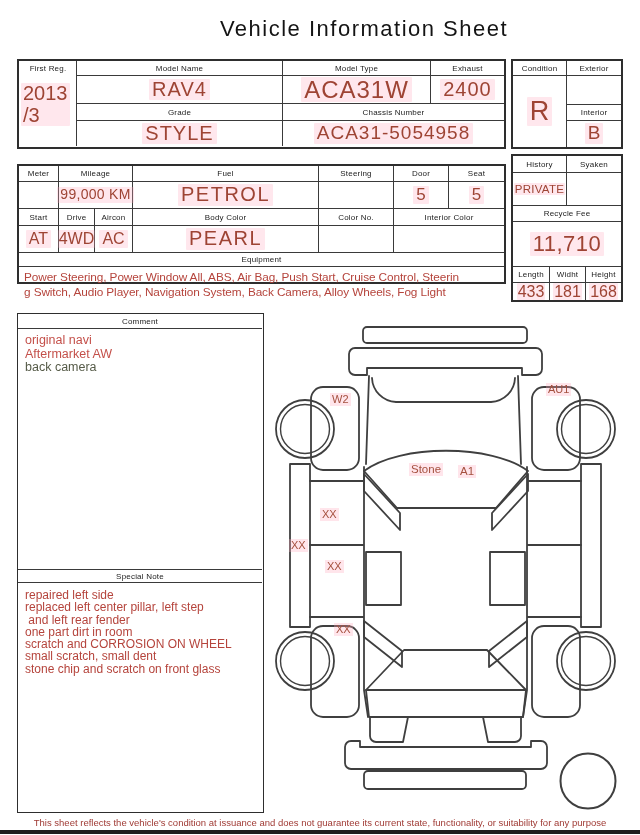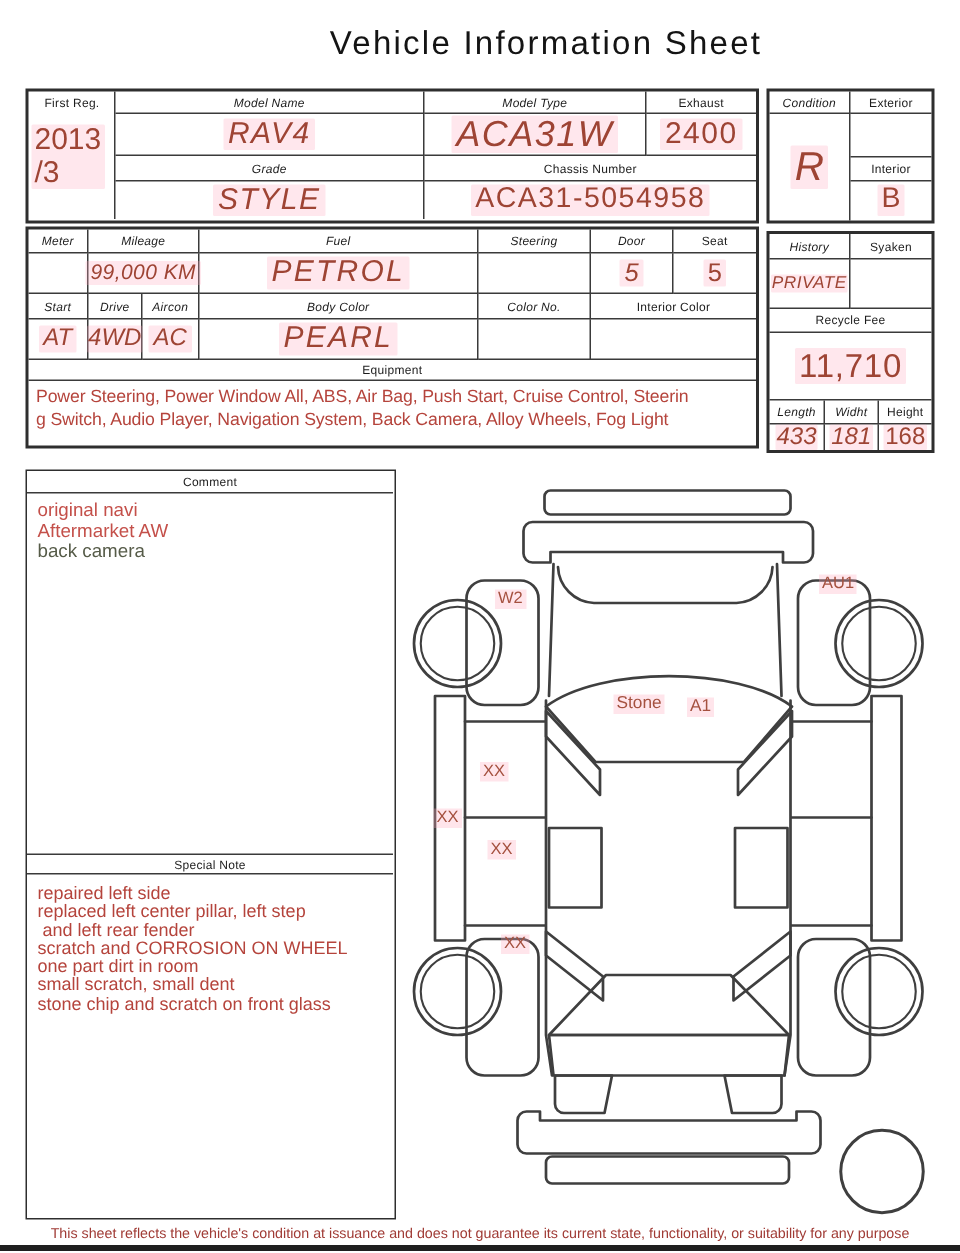--- a/index.html
+++ b/index.html
@@ -3,21 +3,21 @@
 <meta charset="utf-8">
 <style>
   html,body{margin:0;padding:0;background:#fff;}
   .page{position:relative;width:640px;height:835px;background:#ffffff;overflow:hidden;
         font-family:"Liberation Sans","DejaVu Sans",sans-serif;color:#1c1c1c;}
   .abs{position:absolute;box-sizing:border-box;}
   .tbl{position:absolute;box-sizing:border-box;border:2px solid #2e2e2e;background:#fff;}
   .cell{position:absolute;box-sizing:border-box;display:flex;align-items:center;justify-content:center;}
   .lbl{font-size:8px;color:#1c1c1c;letter-spacing:.2px;white-space:nowrap;}
   .val{color:#9e4434;white-space:nowrap;}
-  .br{border-right:1px solid #3a3a3a;font-style:italic;}
+  .br{border-right:1px solid #3a3a3a;}
   .bb{border-bottom:1px solid #3a3a3a;}
   .bt{border-top:1px solid #3a3a3a;}
   .pink{background:rgba(255,170,190,.28);padding:0 3px;border-radius:1px;line-height:1.08;}
   .title{position:absolute;top:16px;left:0;width:640px;text-align:center;font-size:22px;
          letter-spacing:1.5px;color:#141414;padding-left:44px;}
   .freeline{position:absolute;white-space:pre;}
   .marker{position:absolute;font-size:11px;color:#a5513f;background:rgba(255,170,190,.30);
           padding:0 2px;line-height:13px;white-space:nowrap;}
   .footer{position:absolute;top:817px;left:0;width:640px;text-align:center;font-size:9.5px;
           color:#a03b35;}
@@ -74,21 +74,21 @@
     <div class="cell val br" style="left:0;top:15px;width:54px;height:71px;font-size:27px">
         <span class="pink">R</span>
       </div>
     <div class="cell val bb" style="left:54px;top:15px;width:54px;height:29px;font-size:16px"></div>
     <div class="cell lbl bb" style="left:54px;top:44px;width:54px;height:16px">Interior</div>
     <div class="cell val" style="left:54px;top:60px;width:54px;height:25px;font-size:19px">
         <span class="pink">B</span>
       </div>
   </div>
 
-  <div class="tbl" style="left:17px;top:151px;width:489px;height:148px">
+  <div class="tbl" style="left:17px;top:164px;width:489px;height:120px">
 
     <div class="cell lbl bb br" style="left:0;top:0;width:40px;height:16px">Meter</div>
     <div class="cell lbl bb br" style="left:40px;top:0;width:74px;height:16px">Mileage</div>
     <div class="cell lbl bb br" style="left:114px;top:0;width:186px;height:16px">Fuel</div>
     <div class="cell lbl bb br" style="left:300px;top:0;width:75px;height:16px">Steering</div>
     <div class="cell lbl bb br" style="left:375px;top:0;width:55px;height:16px">Door</div>
     <div class="cell lbl bb" style="left:430px;top:0;width:55px;height:16px">Seat</div>
 
     <div class="cell val bb br" style="left:0;top:16px;width:40px;height:27px"></div>
     <div class="cell val bb br" style="left:40px;top:16px;width:74px;height:27px;font-size:14px;letter-spacing:.3px">
@@ -164,22 +164,22 @@
     <div class="abs" style="left:7px;top:20px;width:232px;font-size:12.5px;line-height:13.5px">
       <div class="freeline" style="position: static; color: rgb(196, 80, 74);">original navi</div>
       <div class="freeline" style="position: static; color: rgb(196, 80, 74);">Aftermarket AW</div>
       <div class="freeline" style="position: static; color: rgb(86, 91, 72);">back camera</div>
     </div>
     <div class="cell lbl bt bb" style="left:0;top:255px;width:244px;height:14px">Special Note</div>
     <div class="abs" style="left:7px;top:275px;width:234px;font-size:12px;line-height:12.3px;color:#b5443c">
       <div class="freeline" style="position:static">repaired left side</div>
       <div class="freeline" style="position:static">replaced left center pillar, left step</div>
       <div class="freeline" style="position:static"> and left rear fender</div>
+      <div class="freeline" style="position:static">one part dirt in room</div>
       <div class="freeline" style="position:static">scratch and CORROSION ON WHEEL</div>
-      <div class="freeline" style="position:static">one part dirt in room</div>
       <div class="freeline" style="position:static">small scratch, small dent</div>
       <div class="freeline" style="position:static">stone chip and scratch on front glass</div>
     </div>
   </div>
 
   <svg width="366" height="505" viewBox="270 312 366 505" style="left:270px;top:312px" fill="none" stroke="#3f3f3f" stroke-width="1.8" stroke-linejoin="round" stroke-linecap="round">
 
     <rect x="363" y="327" width="164" height="16" rx="4"></rect>
     <path d="M355,348 h181 a6,6 0 0 1 6,6 v15 a6,6 0 0 1 -6,6 h-14 v-7 h-155 v7 h-12 a6,6 0 0 1 -6,-6 v-15 a6,6 0 0 1 6,-6 z"></path>
 

